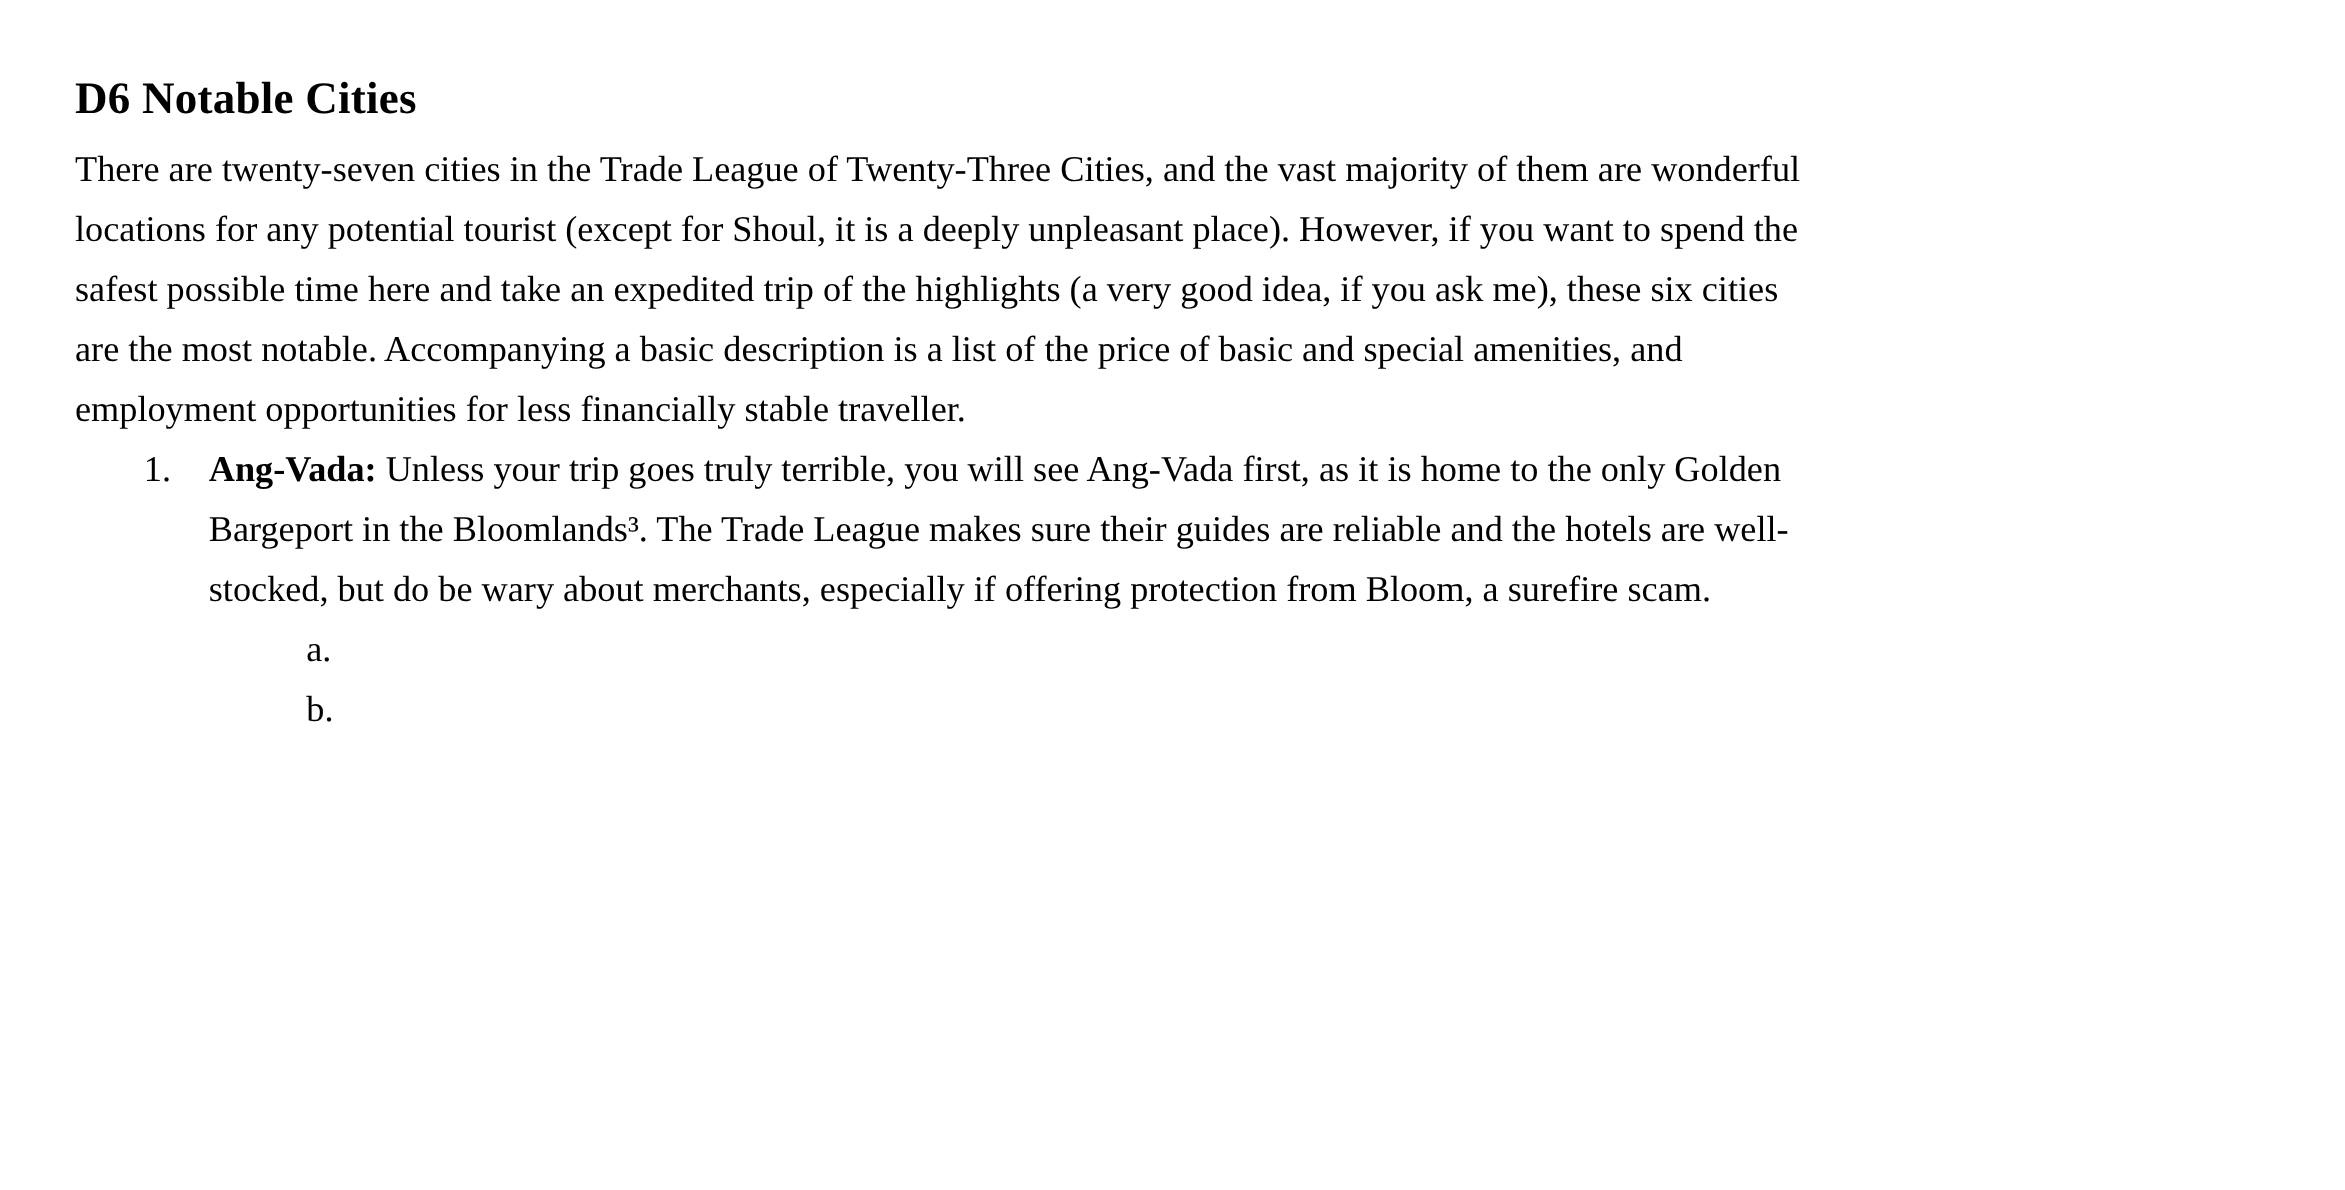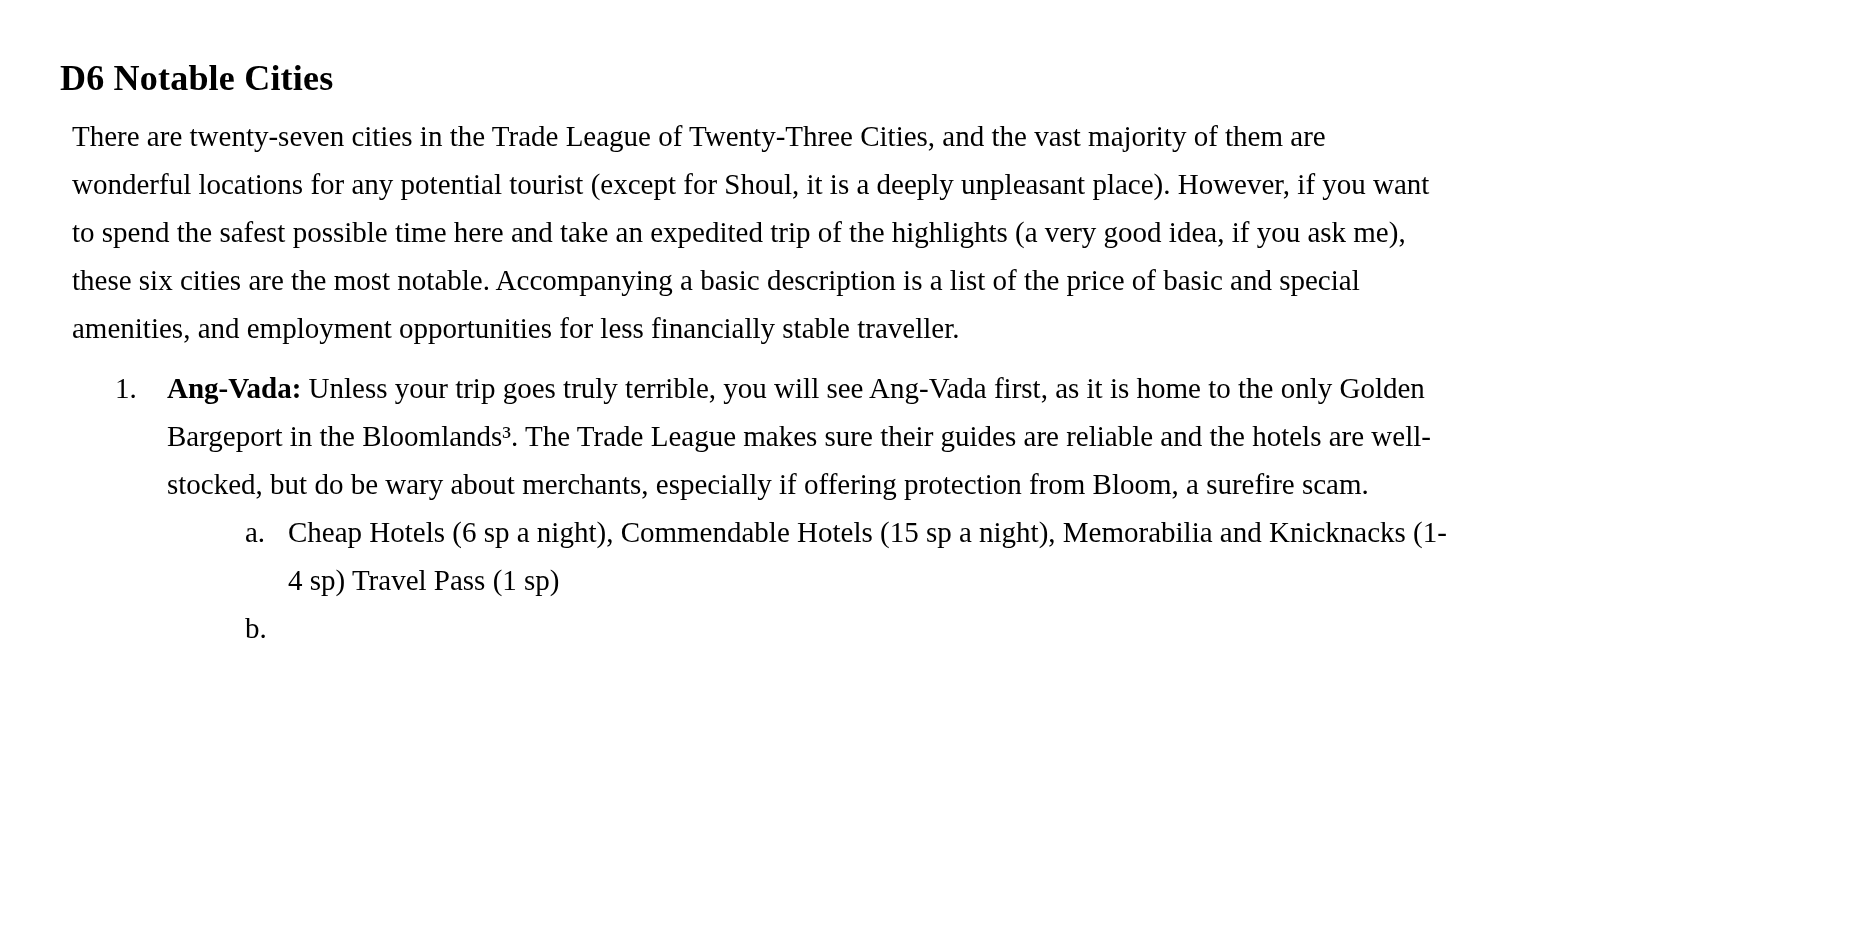--- a/index.html
+++ b/index.html
@@ -25,21 +25,21 @@
   .heading {
     font-size: 36px;
     line-height: 44px;
     font-weight: 600;
     margin: 0 0 12px 0;
     letter-spacing: 0.2px;
   }
   .para {
     font-size: 29px;
     line-height: 48px;
-    margin: 12px;
+    margin: 0;
   }
   .li {
     display: flex;
     font-size: 29px;
     line-height: 48px;
   }
   .li .marker {
     flex: 0 0 auto;
     box-sizing: border-box;
   }
@@ -68,21 +68,20 @@
 
     <p class="para">There are twenty-seven cities in the Trade League of Twenty-Three Cities, and the vast majority of them are wonderful locations for any potential tourist (except for Shoul, it is a deeply unpleasant place). However, if you want to spend the safest possible time here and take an expedited trip of the highlights (a very good idea, if you ask me), these six cities are the most notable. Accompanying a basic description is a list of the price of basic and special amenities, and employment opportunities for less financially stable traveller.</p>
 
     <div class="li level1">
       <span class="marker">1.</span>
       <div class="li-text"><span class="term">Ang-Vada:</span><span> Unless your trip goes truly terrible, you will see Ang-Vada first, as it is home to the only Golden Bargeport in the Bloomlands³. The Trade League makes sure their guides are reliable and the hotels are well-stocked, but do be wary about merchants, especially if offering protection from Bloom, a surefire scam.</span></div>
     </div>
 
     <div class="li level2">
       <span class="marker">a.</span>
-      <div class="li-text">Cheap Hotels (6 sp a night), Commendable Hotels (15 sp a night), Memorabilia and Knicknacks (1-4 sp) Travel Pass (1 sp)</div>
     </div>
 
     <div class="li level2">
       <span class="marker">b.</span>
     </div>
 
   </div>
 </div>
 
 </body></html>

